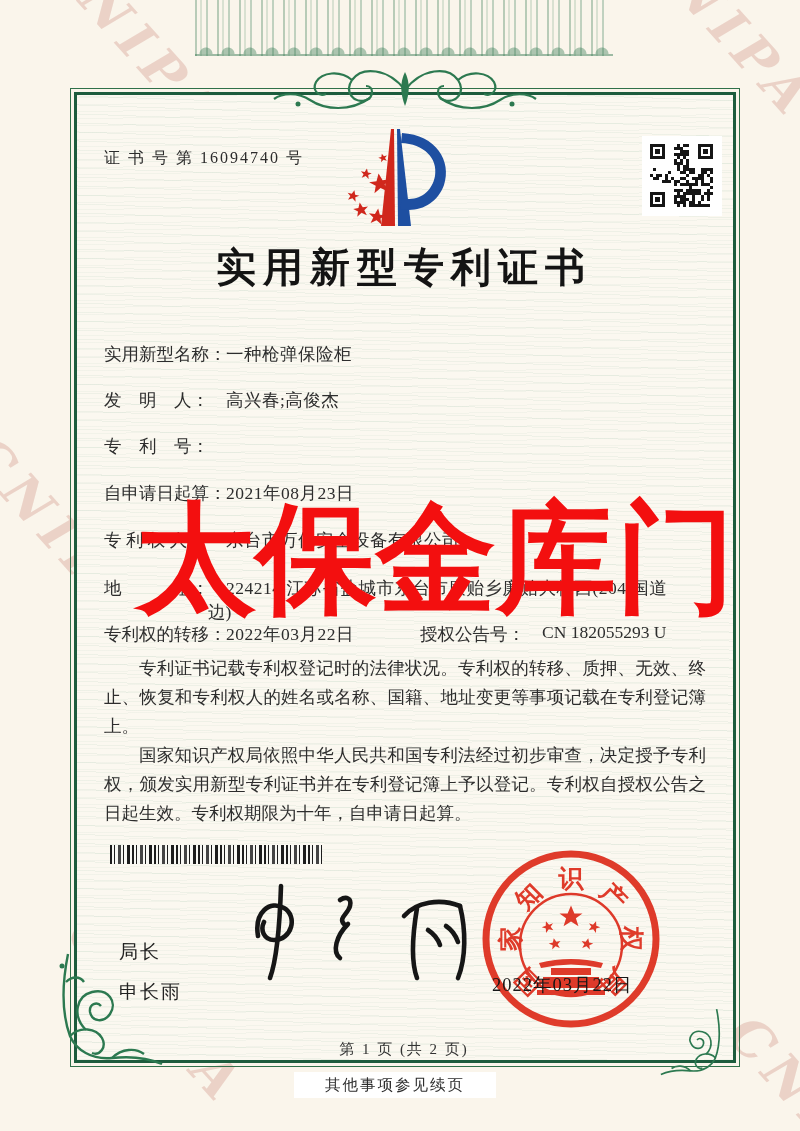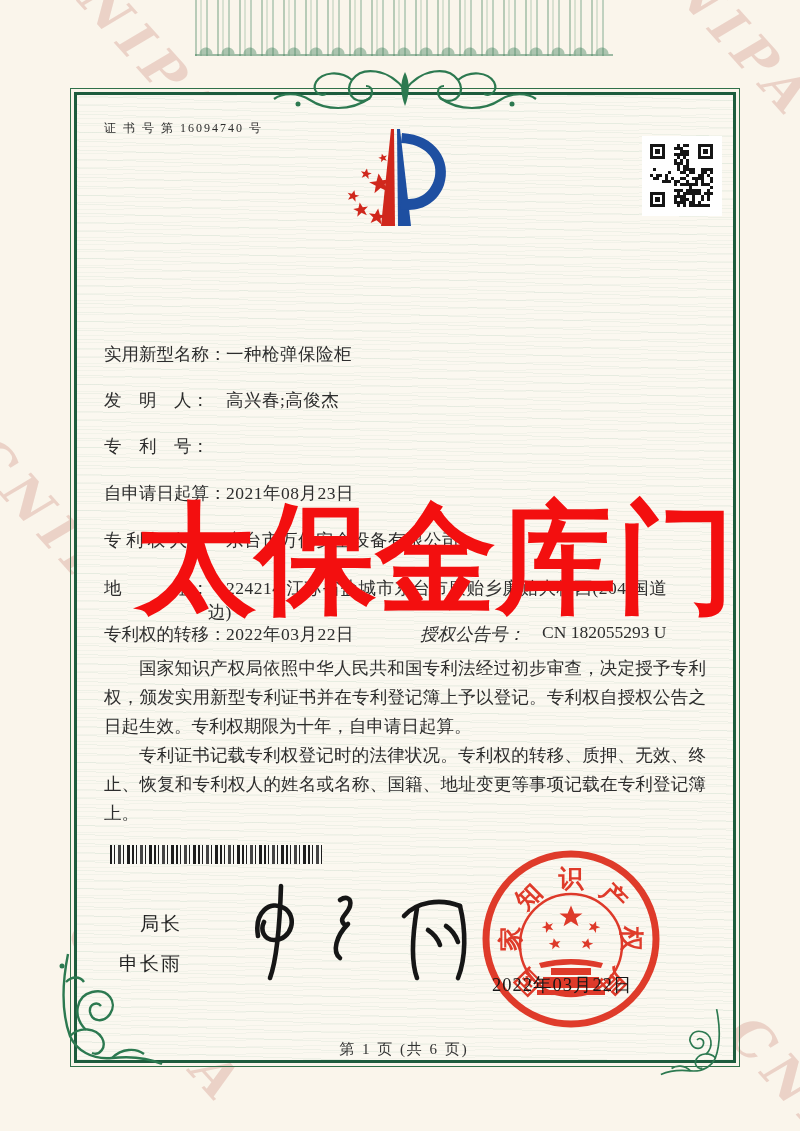--- a/index.html
+++ b/index.html
@@ -21,48 +21,48 @@
     border-bottom:2px solid rgba(44,116,76,.45);}
   
   .frame{position:absolute;left:70px;top:88px;width:668px;height:977px;border:1px solid #2f7049;z-index:2;}
   .frame-inner{position:absolute;left:3px;top:3px;right:3px;bottom:3px;border:3px solid #1d5c3d;
     background:
       repeating-linear-gradient(2deg, rgba(124,172,144,.10) 0 1px, rgba(124,172,144,0) 1px 9px),
       repeating-linear-gradient(-1deg, rgba(124,172,144,.07) 0 1px, rgba(124,172,144,0) 1px 7px),
       #fbf8f0;}
   .flourish{position:absolute;z-index:3;}
   
-  .cert-no{position:absolute;left:104px;top:120px;font-size:12px;letter-spacing:2px;color:#2b2b2b;z-index:3;}
+  .cert-no{position:absolute;left:104px;top:148px;font-size:16px;letter-spacing:2px;color:#2b2b2b;z-index:3;}
   .logo{position:absolute;left:330px;top:126px;z-index:3;}
   .qr{position:absolute;left:642px;top:136px;width:80px;height:80px;background:#fff;z-index:3;}
   .qr-grid{position:absolute;left:8px;top:8px;width:63px;height:63px;}
   .qr-mods div{position:absolute;width:3px;height:3px;background:#161616;}
   .qr-finder{position:absolute;width:15px;height:15px;border:3px solid #161616;box-sizing:border-box;}
   .qr-finder::after{content:"";position:absolute;left:2px;top:2px;width:5px;height:5px;background:#161616;}
   .qr-f-tl{left:0;top:0}.qr-f-tr{right:0;top:0}.qr-f-bl{left:0;bottom:0}
   .doc-title{position:absolute;left:70px;top:240px;width:668px;text-align:center;font-size:40px;
     font-weight:bold;letter-spacing:7px;color:#141414;z-index:3;}
   
   .row{position:absolute;left:104px;display:flex;font-size:17.5px;color:#2d2d2d;z-index:3;white-space:nowrap;}
   .row .lab{width:122px;flex:none;}
   .row .val{letter-spacing:.5px;}
   .addr2{position:absolute;left:208px;top:600px;font-size:17.5px;z-index:3;}
   .grant2{position:absolute;left:420px;display:flex;font-size:17.5px;z-index:3;white-space:nowrap;}
-  .grant2 .lab{width:122px;flex:none;font-style:italic;}
+  .grant2 .lab{width:122px;flex:none;}
   
   .body-text{position:absolute;left:104px;top:654px;width:602px;z-index:3;}
   .body-text p{margin:0;text-indent:2em;font-size:17.5px;line-height:29px;text-align:justify;color:#2d2d2d;}
   
   .barcode{position:absolute;left:110px;top:845px;width:212px;height:19px;z-index:3;
     background:repeating-linear-gradient(90deg,
       #1d1d1d 0 2px, #f8f8f4 2px 4px, #1d1d1d 4px 5px, #f8f8f4 5px 8px,
       #444 8px 11px, #f8f8f4 11px 13px, #1d1d1d 13px 14px, #f8f8f4 14px 17px,
       #1d1d1d 17px 20px, #f8f8f4 20px 22px);}
   
-  .signer{position:absolute;left:119px;top:904px;z-index:3;font-family:Liberation Serif, serif;text-align:right;}
+  .signer{position:absolute;left:119px;top:932px;z-index:3;font-family:Liberation Serif, serif;}
   .signer div{font-size:19px;color:#222;letter-spacing:2px;line-height:40px;}
   .sig{position:absolute;left:236px;top:878px;z-index:4;}
   
   .seal{position:absolute;left:481px;top:849px;z-index:4;}
   .seal-ch{font-size:25px;font-weight:bold;fill:#dd2b1a;font-family:"Liberation Serif",serif;}
   .seal-date{position:absolute;left:492px;top:972px;font-size:18.5px;letter-spacing:1px;color:#171717;z-index:5;}
   
   .page-num{position:absolute;left:70px;top:1040px;width:668px;text-align:center;font-size:15px;
     letter-spacing:2px;color:#333;z-index:3;}
   .foot-note{position:absolute;left:294px;top:1072px;width:202px;height:26px;line-height:26px;background:#fff;
@@ -280,20 +280,21 @@
           <div style="left: 42px; top: 60px;"></div>
           <div style="left: 45px; top: 60px;"></div>
           <div style="left: 48px; top: 60px;"></div>
           <div style="left: 51px; top: 60px;"></div>
           <div style="left: 54px; top: 60px;"></div>
           <div style="left: 57px; top: 60px;"></div>
         </div>
     </div>
   </div>
 
+  <div class="doc-title">实用新型专利证书</div>
 
   <div class="row" style="top:342px">
     <span class="lab">实用新型名称：</span>
     <span class="val">一种枪弹保险柜</span>
   </div>
   <div class="row" style="top:388px">
     <span class="lab">发　明　人：</span>
     <span class="val">高兴春;高俊杰</span>
   </div>
   <div class="row" style="top:434px">
@@ -316,22 +317,22 @@
   <div class="row" style="top:622px">
     <span class="lab">专利权的转移：</span>
     <span class="val">2022年03月22日</span>
   </div>
   <div class="grant2" style="top:622px">
     <span class="lab">授权公告号：</span>
     <span class="val">CN 182055293 U</span>
   </div>
 
   <div class="body-text">
+    <p>专利证书记载专利权登记时的法律状况。专利权的转移、质押、无效、终止、恢复和专利权人的姓名或名称、国籍、地址变更等事项记载在专利登记簿上。</p>
     <p>国家知识产权局依照中华人民共和国专利法经过初步审查，决定授予专利权，颁发实用新型专利证书并在专利登记簿上予以登记。专利权自授权公告之日起生效。专利权期限为十年，自申请日起算。</p>
-    <p>专利证书记载专利权登记时的法律状况。专利权的转移、质押、无效、终止、恢复和专利权人的姓名或名称、国籍、地址变更等事项记载在专利登记簿上。</p>
   </div>
 
   <div class="barcode"></div>
 
   <div class="signer">
     <div>局长</div>
     <div>申长雨</div>
   </div>
 
   <svg class="sig" width="250" height="108" viewBox="0 0 250 108">
@@ -369,21 +370,22 @@
         <use href="#star" transform="translate(106,95) scale(0.6) rotate(12)"></use>
         <path d="M58,114 Q90,106 122,114 L120,119 Q90,112 60,119 Z"></path>
         <rect x="70" y="119" width="40" height="7"></rect>
         <rect x="62" y="128" width="56" height="11"></rect>
         <rect x="56" y="141" width="68" height="5"></rect>
       </g>
     </g>
   </svg>
   <div class="seal-date">2022年03月22日</div>
 
-  <div class="page-num">第 1 页 (共 6 页)</div>
+  <div class="page-num">第 1 页 (共 2 页)</div>
+  <div class="foot-note">其他事项参见续页</div>
 
   <div class="stamp">
       <span>太</span>
       <span>保</span>
       <span>金</span>
       <span>库</span>
       <span>门</span>
     </div>
 
 </div>

